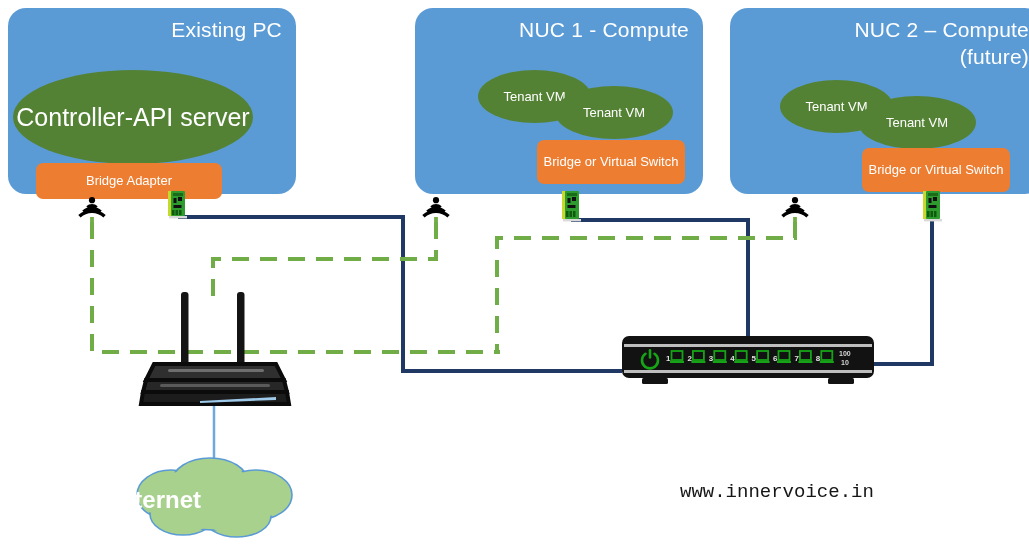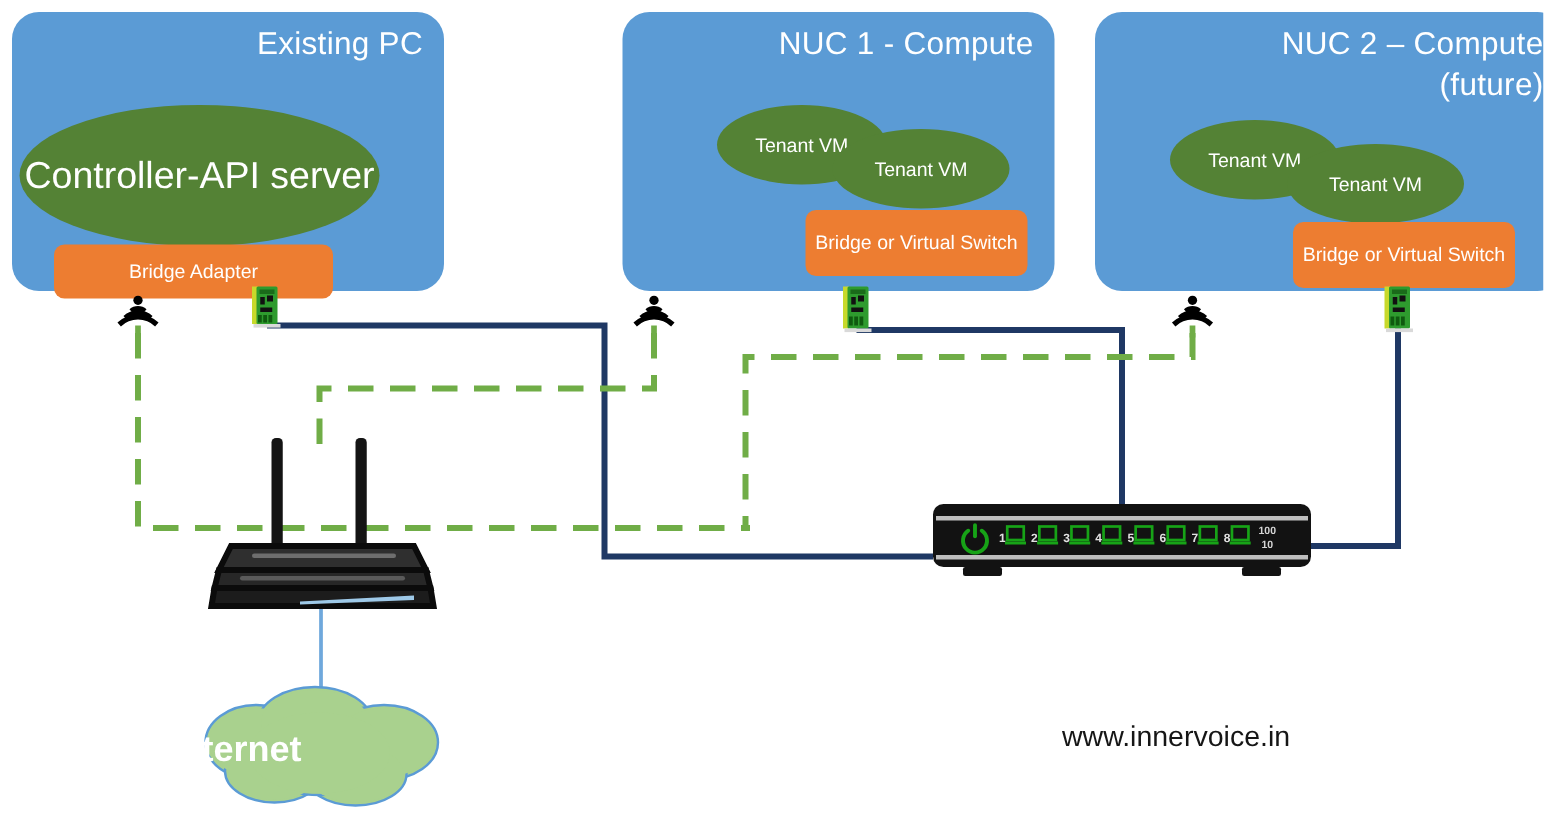--- a/index.html
+++ b/index.html
@@ -298,15 +298,15 @@
         <ellipse cx="97" cy="32" rx="36" ry="22"></ellipse>
         <ellipse cx="143" cy="45" rx="34" ry="23"></ellipse>
         <ellipse cx="70" cy="64" rx="31" ry="19"></ellipse>
         <ellipse cx="124" cy="66" rx="32" ry="19"></ellipse>
         <ellipse cx="100" cy="52" rx="47" ry="27"></ellipse>
       </g>
     </svg>
     <div class="cloud-label">Internet</div>
   </div>
 
-  <div class="watermark" style="left:708px; top:481px;">www.innervoice.in</div>
+  <div class="watermark" style="left:680px; top:481px;font-family:Liberation Mono, monospace;">www.innervoice.in</div>
 
 </div>
 
 </body></html>

